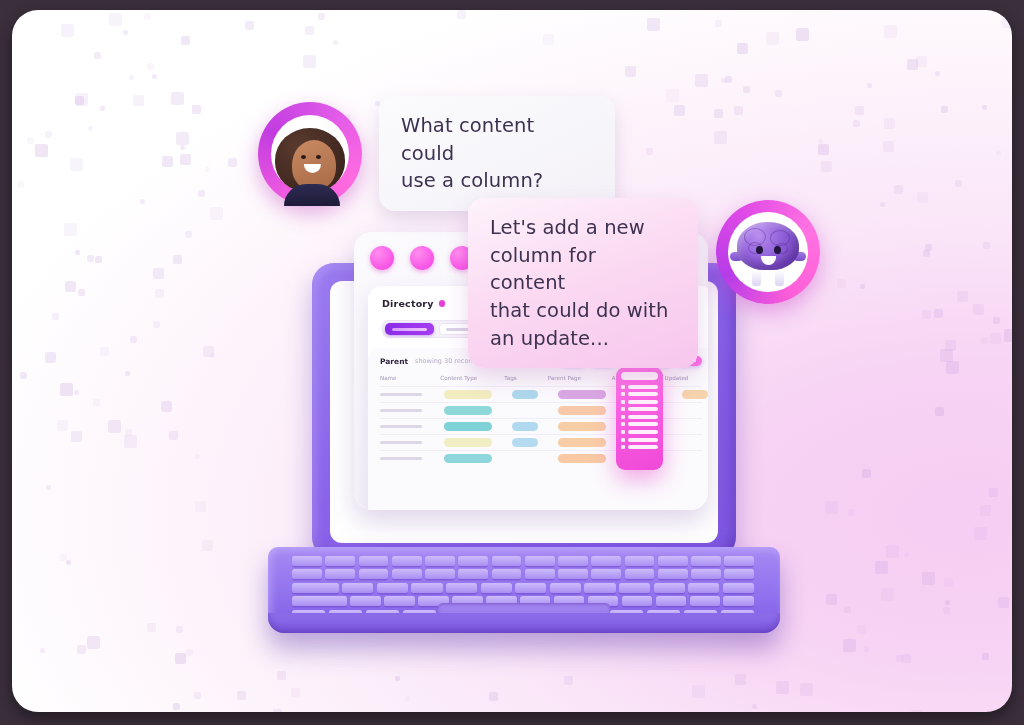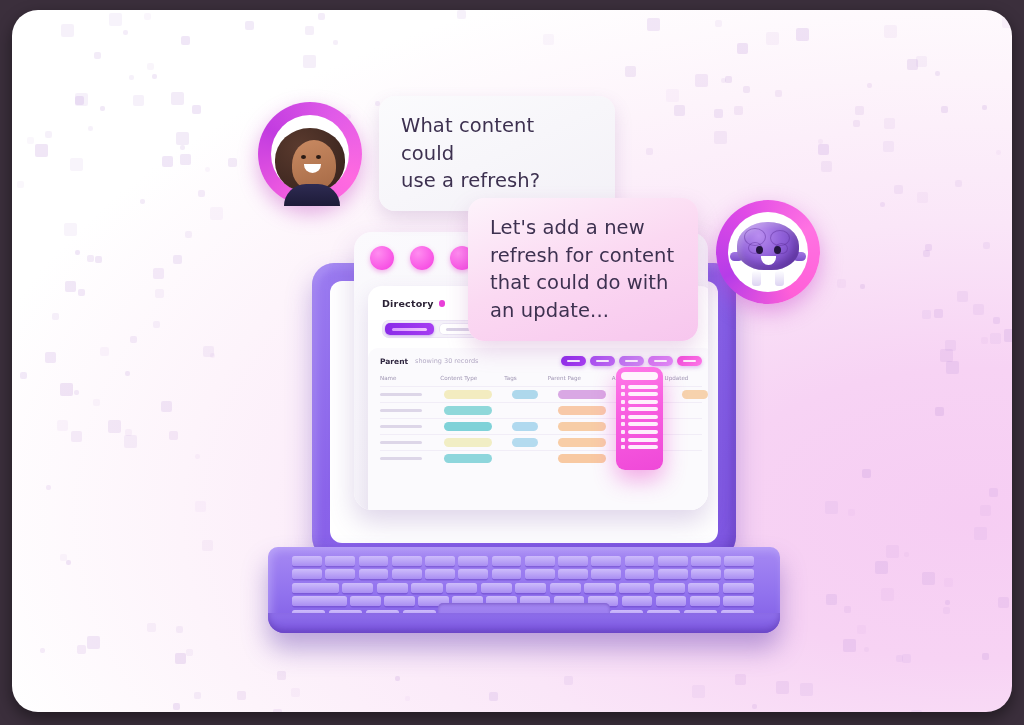--- a/index.html
+++ b/index.html
@@ -725,37 +725,37 @@
       <span class="face-hair"></span>
       <span class="face-skin"></span>
       <span class="face-eye" style="top:53px;left:43px;"></span>
       <span class="face-eye" style="top:53px;left:58px;"></span>
       <span class="face-smile"></span>
       <span class="face-body"></span>
     </div>
   </div>
 
   <div class="bubble" id="bubble-question">What content could
-use a refresh?</div>
+use a column?</div>
 
   <div id="brain">
     <div class="inner">
       <span class="brain-arm" style="left:2px;"></span>
       <span class="brain-arm" style="right:2px;"></span>
       <span class="brain-leg" style="left:24px;"></span>
       <span class="brain-leg" style="right:24px;"></span>
       <span class="brain-body"></span>
       <span class="brain-fold" style="width:22px;height:18px;top:16px;left:16px;"></span>
       <span class="brain-fold" style="width:20px;height:16px;top:18px;left:42px;"></span>
       <span class="brain-fold" style="width:14px;height:12px;top:30px;left:20px;"></span>
       <span class="brain-fold" style="width:13px;height:11px;top:31px;left:47px;"></span>
       <span class="brain-eye" style="left:28px;"></span>
       <span class="brain-eye" style="left:46px;"></span>
       <span class="brain-mouth"></span>
     </div>
   </div>
 
   <div class="bubble" id="bubble-answer">Let's add a new
-refresh for content
+column for content
 that could do with
 an update...</div>
 
 </div>
 
 </body></html>

